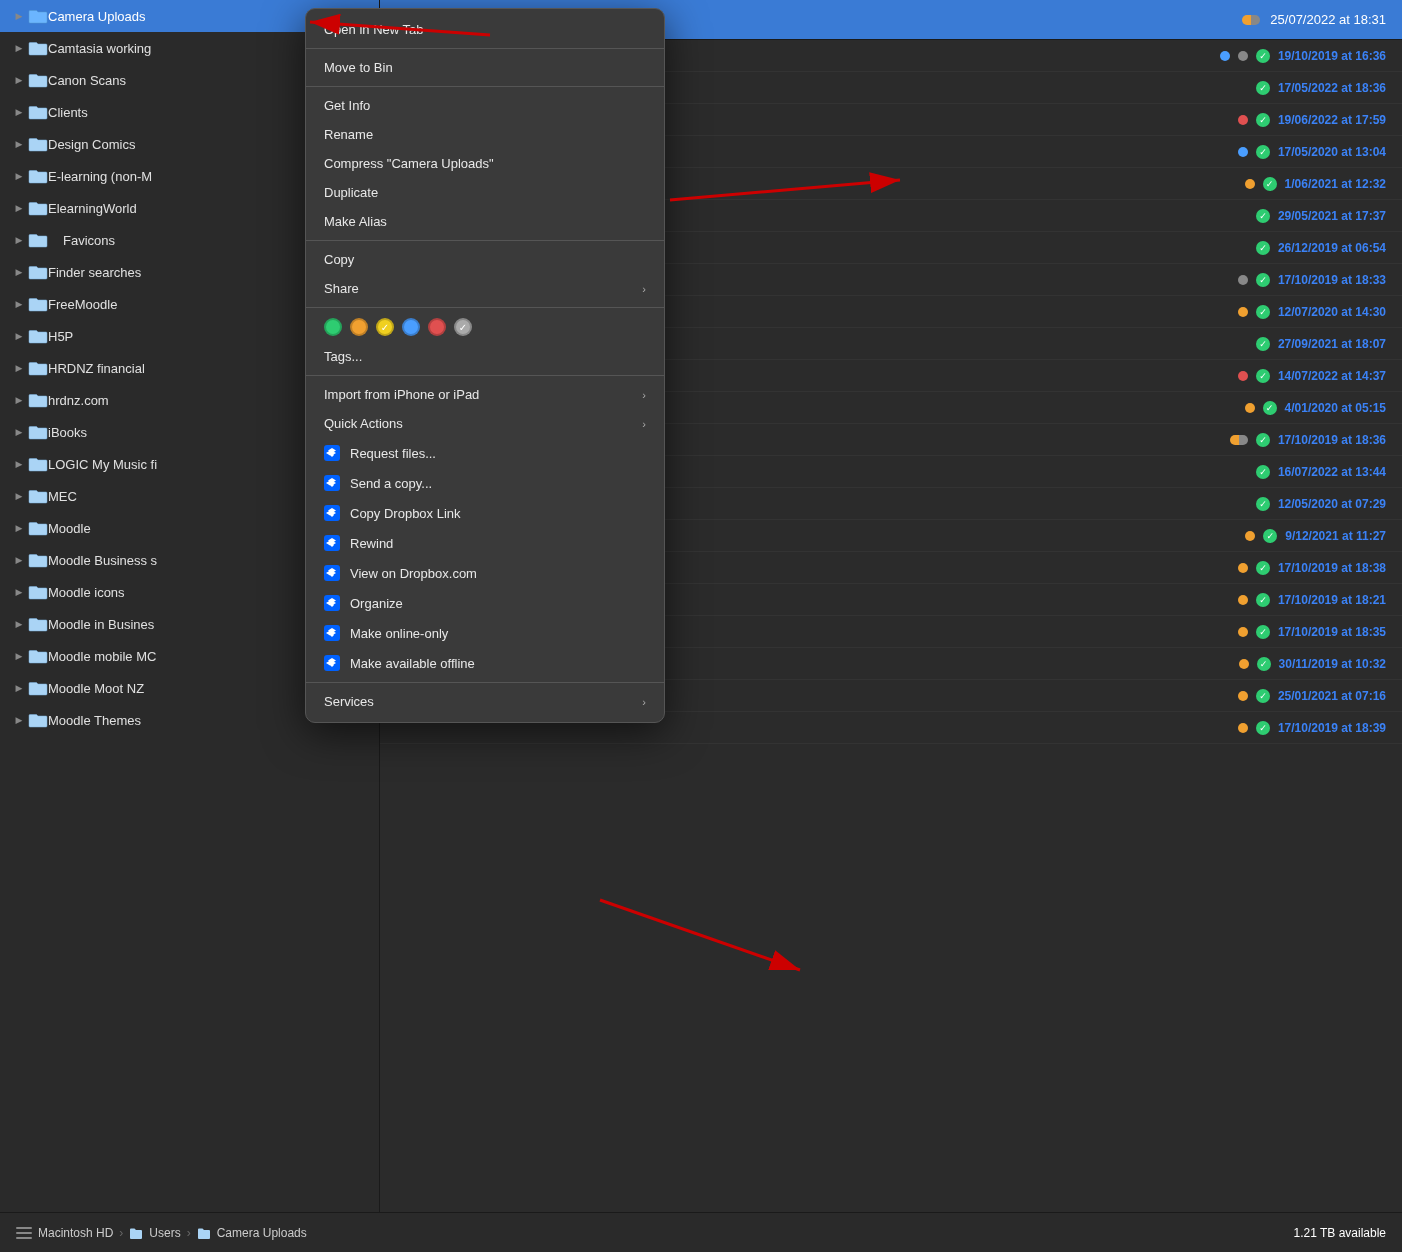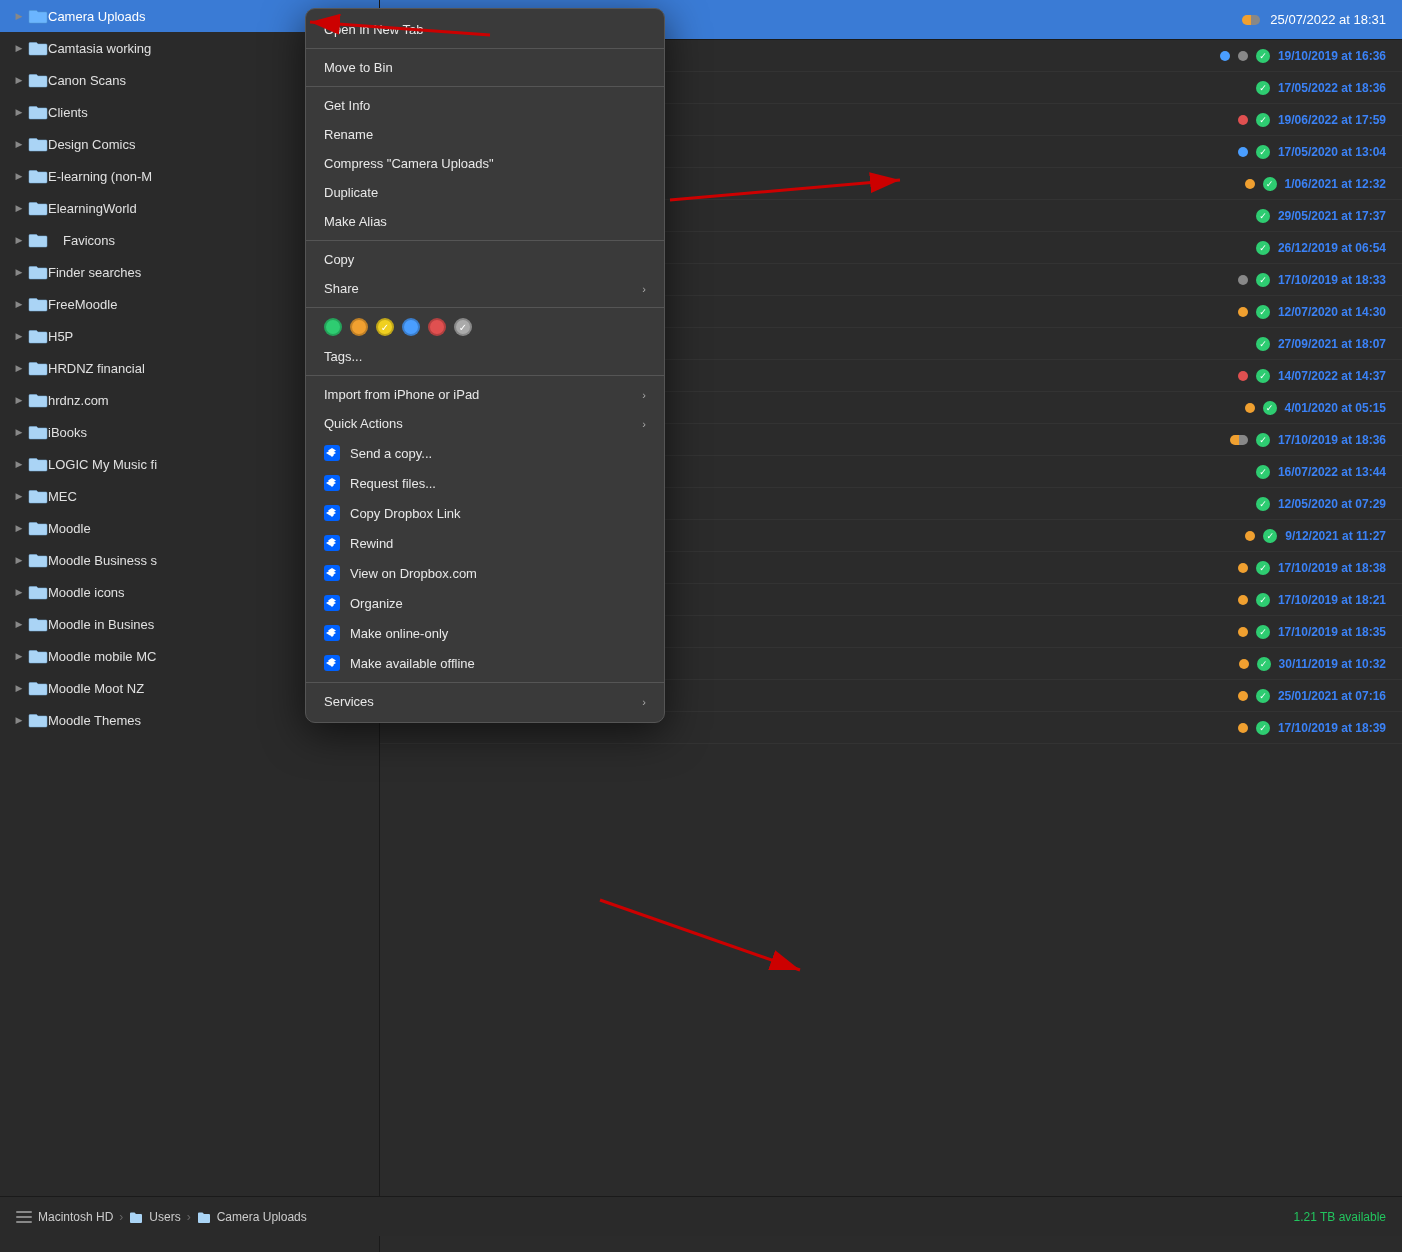--- a/index.html
+++ b/index.html
@@ -146,21 +146,21 @@
     .file-date {
       color: #3b82f6;
       font-size: 12px;
       white-space: nowrap;
       font-weight: bold;
     }
 
     
     .status-bar {
       position: absolute;
-      bottom: 16px;
+      bottom: 0;
       left: 0;
       right: 0;
       height: 40px;
       background: #2a2a2a;
       border-top: 1px solid #1a1a1a;
       display: flex;
       align-items: center;
       padding: 0 16px;
       gap: 8px;
     }
@@ -169,21 +169,21 @@
       display: flex;
       align-items: center;
       gap: 6px;
       flex: 1;
       font-size: 12px;
       color: #ccc;
     }
 
     .storage-info {
       font-size: 12px;
-      color: #22c55e;
+      color: #ffffff;
     }
 
     
     .context-menu {
       position: absolute;
       left: 305px;
       top: 8px;
       width: 360px;
       background: #3a3a3a;
       border-radius: 10px;
@@ -661,32 +661,32 @@
       </div>
       <div class="menu-item">
         <div class="dropbox-icon" style="background: rgb(0, 97, 254);">
           <svg width="12" height="12" viewBox="0 0 12 12" fill="white">
         <polygon points="6,1 10,3.5 6,6 2,3.5"></polygon>
         <polygon points="2,3.5 6,6 2,8.5 -2,6" transform="translate(2,0)"></polygon>
         <polygon points="6,6 10,3.5 14,6 10,8.5" transform="translate(-4,0)"></polygon>
         <polygon points="4,8 6,6 8,8 6,10"></polygon>
       </svg>
         </div>
-        <span>Send a copy...</span>
+        <span>Request files...</span>
       </div>
       <div class="menu-item">
         <div class="dropbox-icon" style="background: rgb(0, 97, 254);">
           <svg width="12" height="12" viewBox="0 0 12 12" fill="white">
         <polygon points="6,1 10,3.5 6,6 2,3.5"></polygon>
         <polygon points="2,3.5 6,6 2,8.5 -2,6" transform="translate(2,0)"></polygon>
         <polygon points="6,6 10,3.5 14,6 10,8.5" transform="translate(-4,0)"></polygon>
         <polygon points="4,8 6,6 8,8 6,10"></polygon>
       </svg>
         </div>
-        <span>Request files...</span>
+        <span>Send a copy...</span>
       </div>
       <div class="menu-item">
         <div class="dropbox-icon" style="background: rgb(0, 97, 254);">
           <svg width="12" height="12" viewBox="0 0 12 12" fill="white">
         <polygon points="6,1 10,3.5 6,6 2,3.5"></polygon>
         <polygon points="2,3.5 6,6 2,8.5 -2,6" transform="translate(2,0)"></polygon>
         <polygon points="6,6 10,3.5 14,6 10,8.5" transform="translate(-4,0)"></polygon>
         <polygon points="4,8 6,6 8,8 6,10"></polygon>
       </svg>
         </div>

